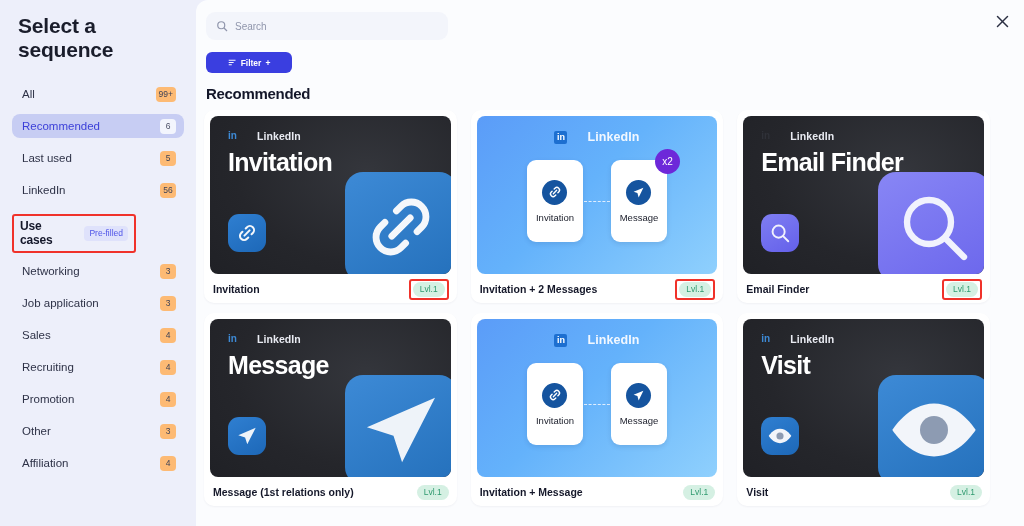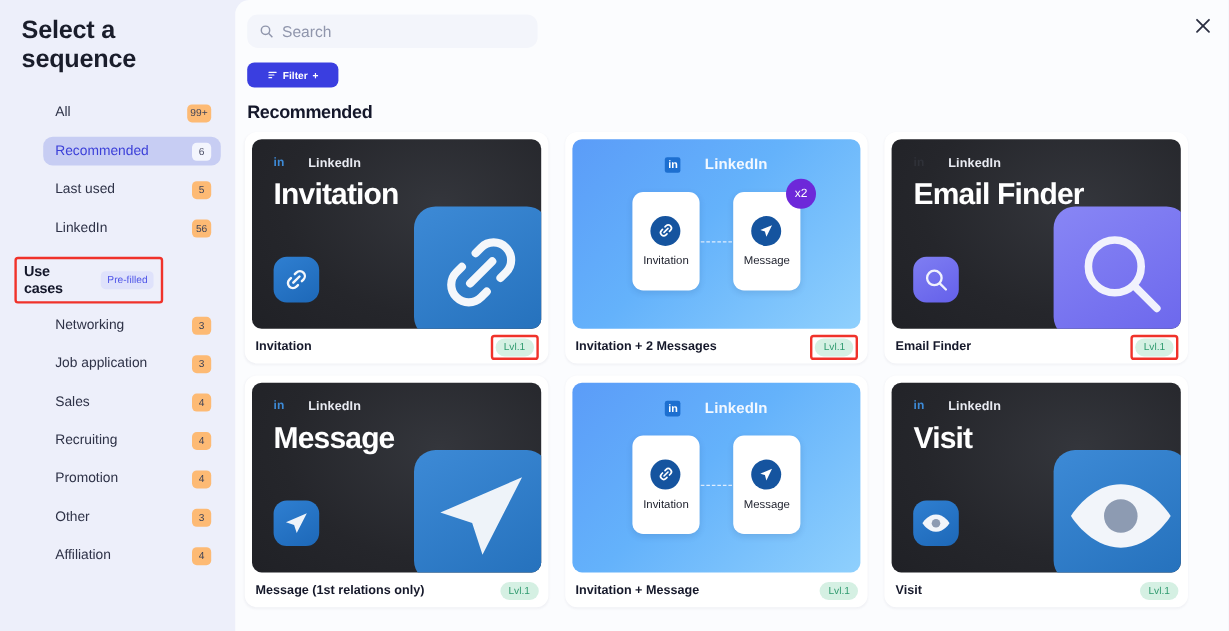--- a/index.html
+++ b/index.html
@@ -15,21 +15,21 @@
   .sidebar {
     width: 196px; height: 100%;
     padding: 14px 0 0 0;
     flex: 0 0 196px;
     position: relative;
   }
   .modal-title {
     font-size: 21px; font-weight: bold; color: #1a1d2b;
     padding: 0 0 0 18px; letter-spacing: -0.2px;
   }
-  .nav-list { margin-top: 20px; margin-left: 24px; }
+  .nav-list { margin-top: 20px; }
   .nav-item {
     height: 24px; margin: 0 12px 8px 12px;
     display: flex; align-items: center; justify-content: space-between;
     padding: 0 8px 0 10px;
     border-radius: 8px;
     font-size: 11.5px; color: #2e3247;
     cursor: pointer;
   }
   .nav-item.active { background: #c7cdf3; color: #3b3fd8; font-weight: normal; }
   .nav-item.active .nav-count { background: #f3f5fd; color: #4b4f66; }
@@ -65,25 +65,25 @@
   }
   .topbar { display: flex; align-items: center; padding: 0 0 0 2px; }
   .search-box {
     width: 242px; height: 28px;
     background: #f3f5fb; border-radius: 9px;
     display: flex; align-items: center; gap: 7px;
     padding: 0 10px;
     cursor: text;
   }
   .search-box svg { flex: 0 0 12px; }
-  .search-ph { font-size: 13px; color: #9096ac; }
+  .search-ph { font-size: 10px; color: #9096ac; }
 
   .filter-btn {
     margin: 12px 0 0 2px;
-    height: 21px; width: 76px;
+    height: 21px; width: 86px;
     background: #3a3ee0; border-radius: 6px;
     display: flex; align-items: center; justify-content: center; gap: 4px;
     cursor: pointer;
   }
   .filter-btn span { font-size: 8.5px; color: #fff; font-weight: bold; }
 
   .section-label {
     margin: 12px 0 8px 2px;
     font-size: 15px; font-weight: bold; color: #14172a; letter-spacing: -0.3px;
   }

